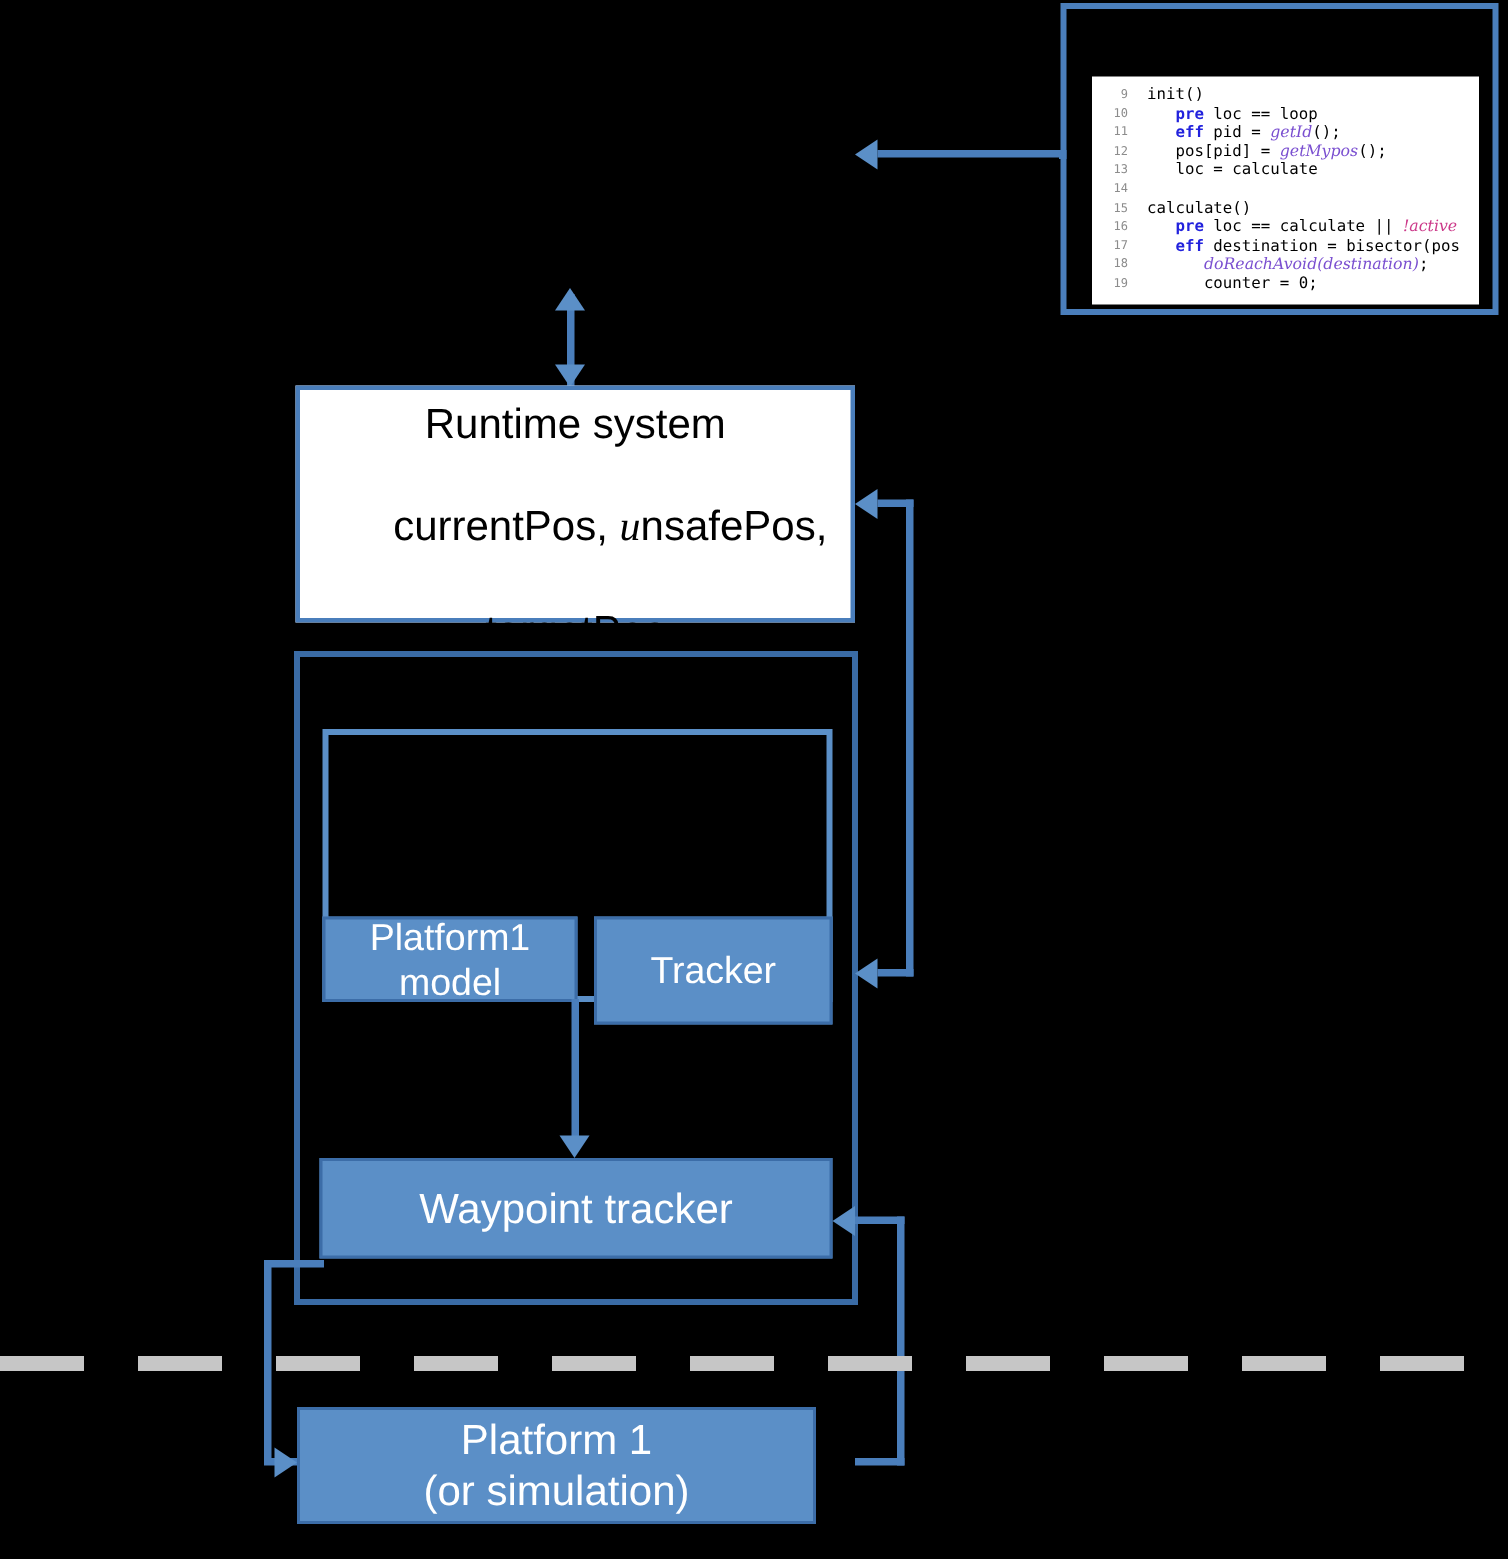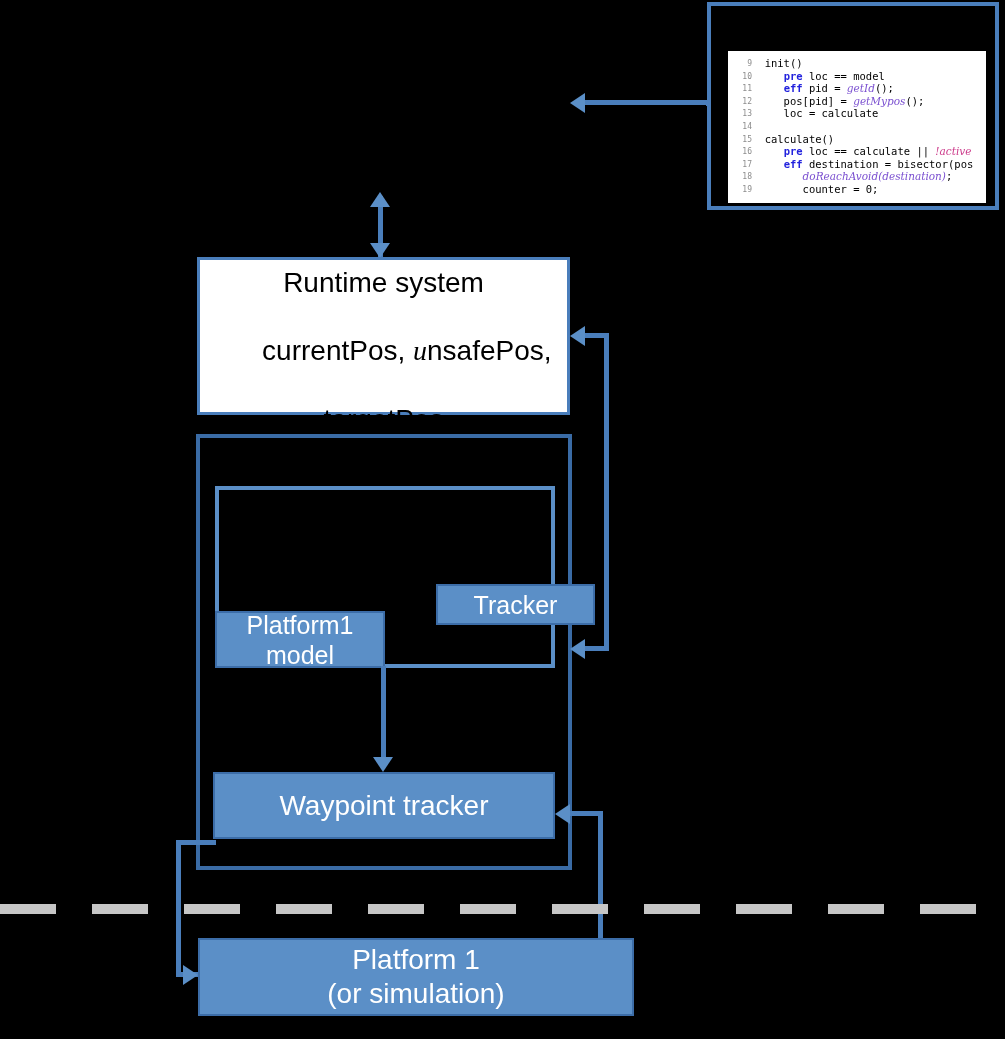--- a/index.html
+++ b/index.html
@@ -144,21 +144,21 @@
 <body>
 
 <div id="canvas">
 
 
   <div class="codepanel" style="left:707px; top:2px; width:292px; height:208px;">
     <div class="codesheet">
       <div class="crow" style="height:5px;">&nbsp;</div>
       <div id="code-lines">
           <div class="crow"><span class="cnum">9</span><span>  </span><span>init()</span></div>
-          <div class="crow"><span class="cnum">10</span><span>  </span><span>   </span><span class="kw">pre</span><span> loc == model</span></div>
+          <div class="crow"><span class="cnum">10</span><span>  </span><span>   </span><span class="kw">pre</span><span> loc == loop</span></div>
           <div class="crow"><span class="cnum">11</span><span>  </span><span>   </span><span class="kw">eff</span><span> pid = </span><span class="it">getId</span><span>();</span></div>
           <div class="crow"><span class="cnum">12</span><span>  </span><span>   pos[pid] = </span><span class="it">getMypos</span><span>();</span></div>
           <div class="crow"><span class="cnum">13</span><span>  </span><span>   loc = calculate</span></div>
           <div class="crow"><span class="cnum">14</span><span>  </span><span></span></div>
           <div class="crow"><span class="cnum">15</span><span>  </span><span>calculate()</span></div>
           <div class="crow"><span class="cnum">16</span><span>  </span><span>   </span><span class="kw">pre</span><span> loc == calculate || </span><span class="bang">!active</span></div>
           <div class="crow"><span class="cnum">17</span><span>  </span><span>   </span><span class="kw">eff</span><span> destination = bisector(pos</span></div>
           <div class="crow"><span class="cnum">18</span><span>  </span><span>      </span><span class="it">doReachAvoid(destination)</span><span>;</span></div>
           <div class="crow"><span class="cnum">19</span><span>  </span><span>      counter = 0;</span></div>
         </div>
@@ -184,21 +184,21 @@
 
   <div class="obox obox-outer" style="left:196px; top:434px; width:376px; height:436px;"></div>
 
   <div class="obox obox-inner" style="left:215px; top:486px; width:340px; height:182px;"></div>
 
   <div class="bbox" style="left:215px; top:611px; width:170px; height:57px; font-size:25px;">
     <div>Platform1</div>
     <div>model</div>
   </div>
 
-  <div class="bbox" style="left:396px; top:584px; width:159px; height:41px; font-size:25px;margin-left:40px;">
+  <div class="bbox" style="left:396px; top:611px; width:159px; height:72px; font-size:25px;">
     <div>Tracker</div>
   </div>
 
   <div class="ln-v" style="left:381px; top:666px; width:5px; height:95px;"></div>
   <div class="arrow arr-down" style="left:373px; top:757px;"></div>
 
   <div class="bbox" style="left:213px; top:772px; width:342px; height:67px; font-size:28px;">
     <div>Waypoint tracker</div>
   </div>
 
@@ -214,18 +214,18 @@
   <div class="arrow arr-left" style="left:555px; top:804px;"></div>
 
   <div class="ln-h" style="left:176px; top:840px; width:40px; height:5px;"></div>
   <div class="ln-v" style="left:176px; top:840px; width:5px; height:136px;"></div>
   <div class="ln-h" style="left:176px; top:972px; width:22px; height:5px;"></div>
   <div class="arrow arr-right" style="left:183px; top:965px;"></div>
 
   <div class="dashline" style="left:0px; top:904px; width:1005px;"></div>
   <div class="smudge" style="left:75px; top:884px;">s</div>
 
-  <div class="bbox" style="left:198px; top:938px; width:436px; height:78px; font-size:28px;text-align:center;">
+  <div class="bbox" style="left:198px; top:938px; width:346px; height:78px; font-size:28px;text-align:center;">
     <div>Platform 1</div>
     <div>(or simulation)</div>
   </div>
 
 </div>
 
 </body></html>

